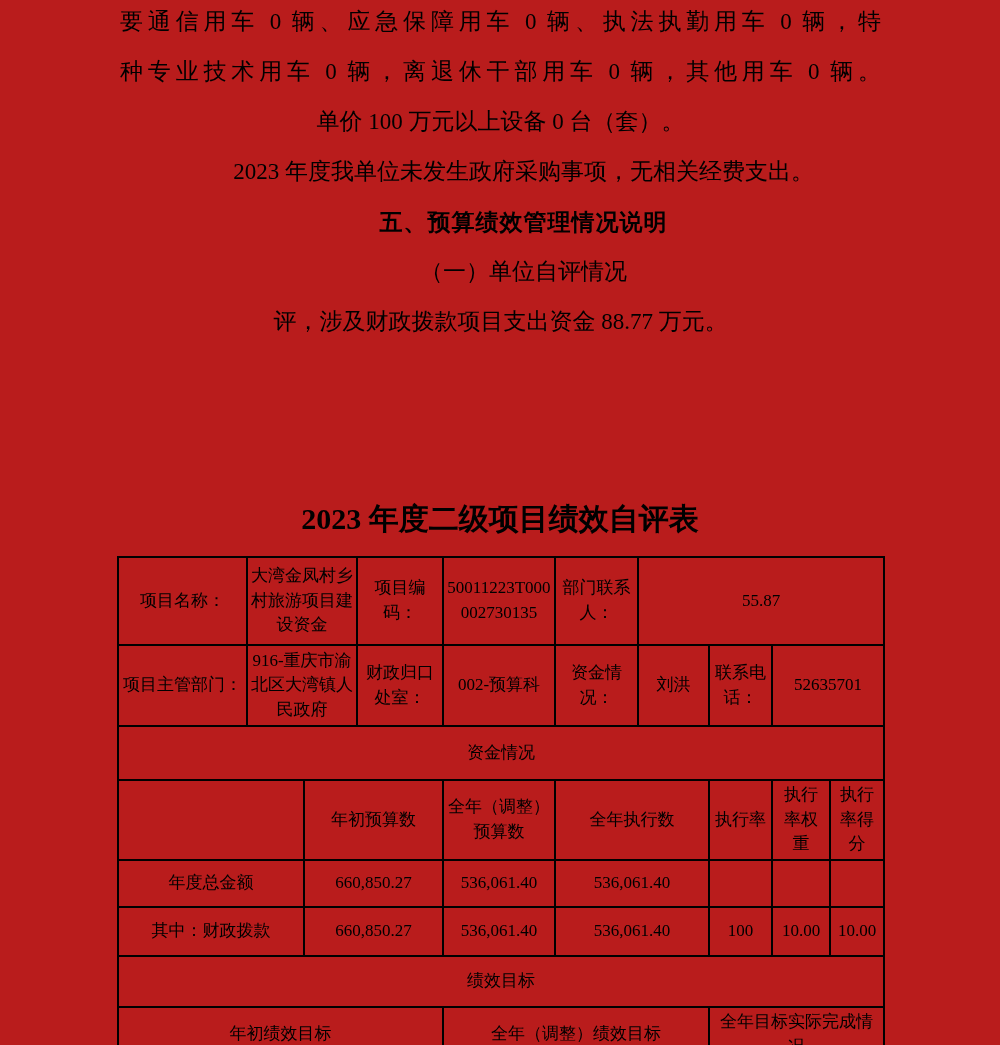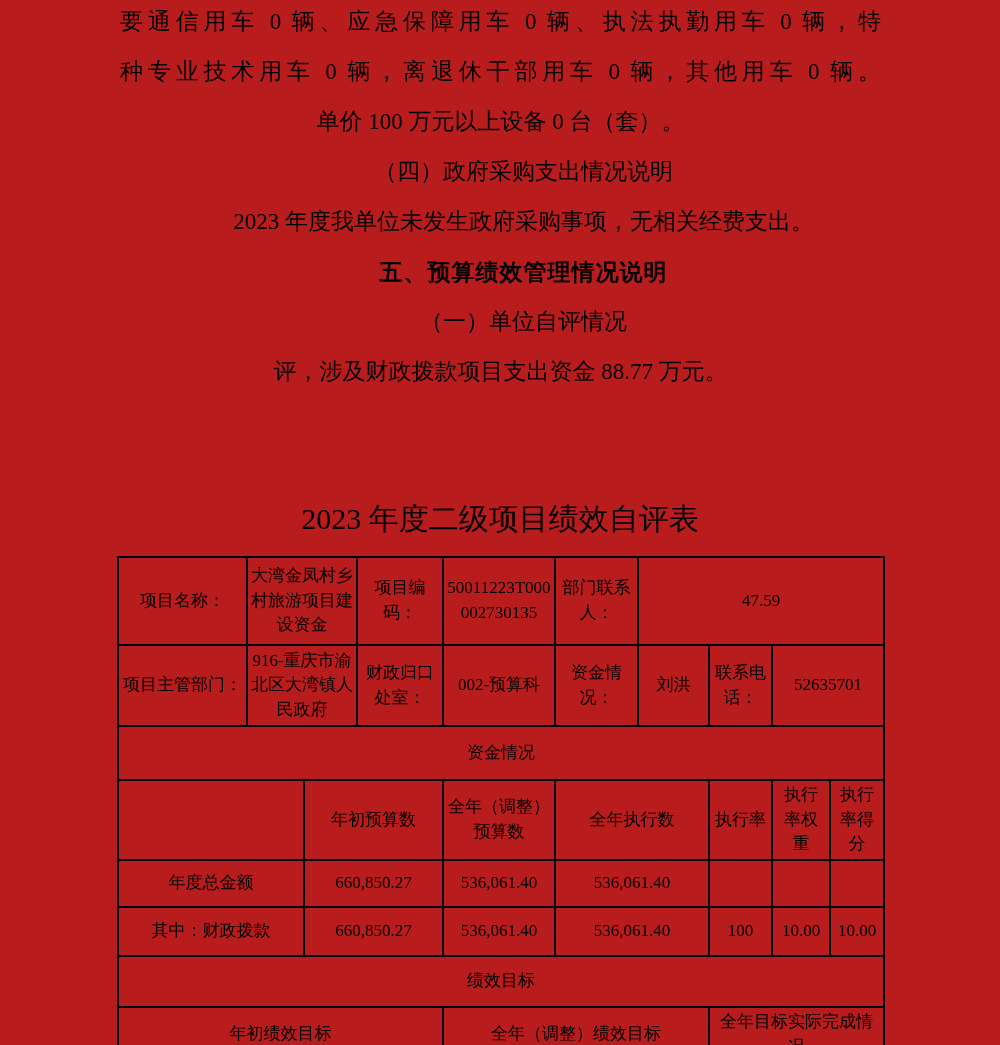--- a/index.html
+++ b/index.html
@@ -35,21 +35,21 @@
   }
   
   .table-title {
     position: absolute;
     top: 497px;
     left: 0;
     width: 100%;
     text-align: center;
     font-size: 30px;
     line-height: 44px;
-    font-weight: 400;
+    font-weight: 700;
     font-family: "Liberation Serif", serif;
   }
   
   table.self-eval {
     position: absolute;
     top: 556px;
     left: 117px;
     width: 766px;
     border-collapse: collapse;
     table-layout: fixed;
@@ -68,21 +68,20 @@
 </style>
 </head>
 <body>
 
 <div class="page">
 
   <div class="doc-text">
     <div class="line just">要通信用车 0 辆、应急保障用车 0 辆、执法执勤用车 0 辆，特</div>
     <div class="line just">种专业技术用车 0 辆，离退休干部用车 0 辆，其他用车 0 辆。</div>
     <div class="line">单价 100 万元以上设备 0 台（套）。</div>
-    <div class="line ind">（四）政府采购支出情况说明</div>
     <div class="line ind">2023 年度我单位未发生政府采购事项，无相关经费支出。</div>
     <div class="line ind bold-sans">五、预算绩效管理情况说明</div>
     <div class="line ind">（一）单位自评情况</div>
     <div class="line">评，涉及财政拨款项目支出资金 88.77 万元。</div>
   </div>
 
   <div class="table-title">2023 年度二级项目绩效自评表</div>
 
   <table class="self-eval">
     <colgroup>
@@ -97,21 +96,21 @@
         <col style="width:58px">
       <col style="width:54px">
     </colgroup>
     <tbody>
       <tr style="height:88px">
         <td>项目名称：</td>
         <td colspan="2">大湾金凤村乡村旅游项目建设资金</td>
         <td>项目编码：</td>
         <td>50011223T000002730135</td>
         <td>部门联系人：</td>
-        <td colspan="4">47.59</td>
+        <td colspan="4">55.87</td>
       </tr>
       <tr style="height:81px">
         <td>项目主管部门：</td>
         <td colspan="2">916-重庆市渝北区大湾镇人民政府</td>
         <td>财政归口处室：</td>
         <td>002-预算科</td>
         <td>资金情况：</td>
         <td>刘洪</td>
         <td>联系电话：</td>
         <td colspan="2">52635701</td>

